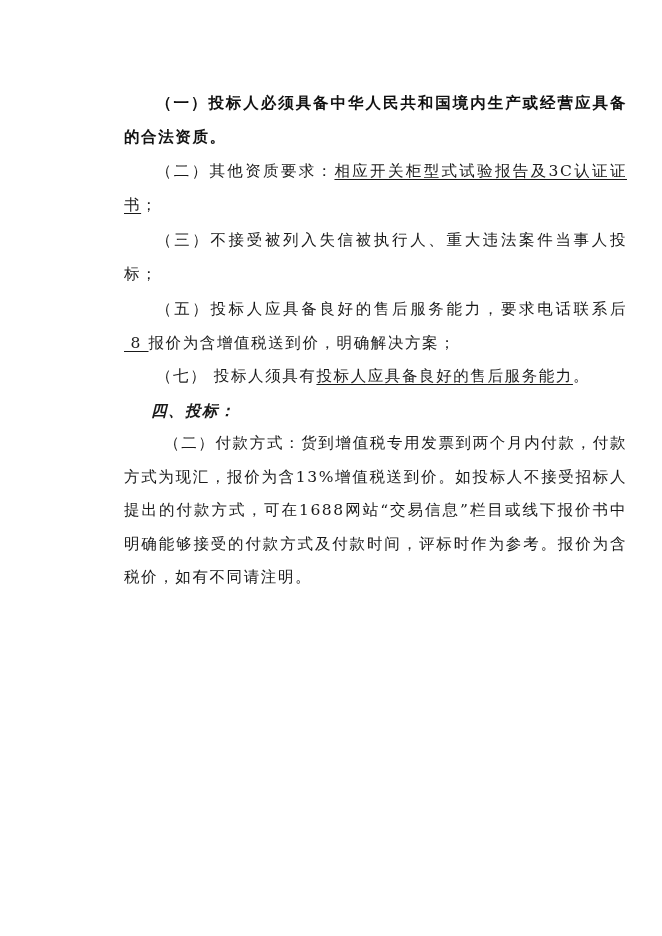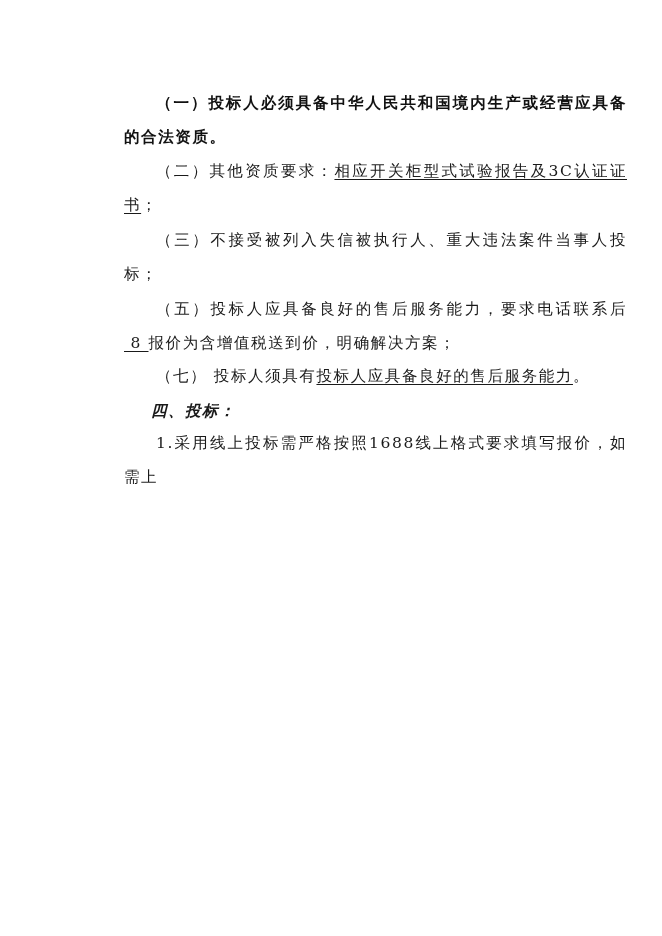--- a/index.html
+++ b/index.html
@@ -62,17 +62,17 @@
 
 
   <p class="para indent gap-sm"><span>（五）</span><span>投标人应具备良好的售后服务能力，要求电话联系后</span><span class="u" style="white-space:pre;"> 8 </span><span>报价为含增值税送到价，明确解决方案；</span></p>
 
 
   <p class="para indent"><span>（七）</span><span style="white-space:pre;"> 投标人须具有</span><span class="u">投标人应具备良好的售后服务能力</span><span>。</span></p>
 
   <p class="heading">四、投标：</p>
 
 
+  <p class="para indent-2"><span>（二）</span><span>付款方式：货到增值税专用发票到两个月内付款，付款方式为现汇，报价为含13%增值税送到价。如投标人不接受招标人提出的付款方式，可在1688网站“交易信息”栏目或线下报价书中明确能够接受的付款方式及付款时间，评标时作为参考。报价为含税价，如有不同请注明。</span></p>
 
 
-  <p class="para indent"><span>1.</span><span>采用线上投标需严格按照1688线上格式要求填写报价，如需上</span></p>
 
 </div>
 
 </body></html>

